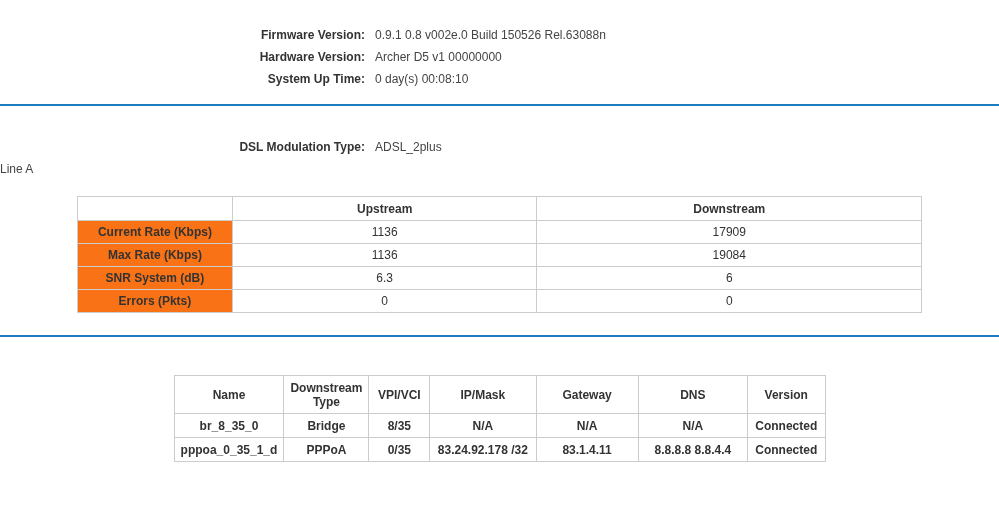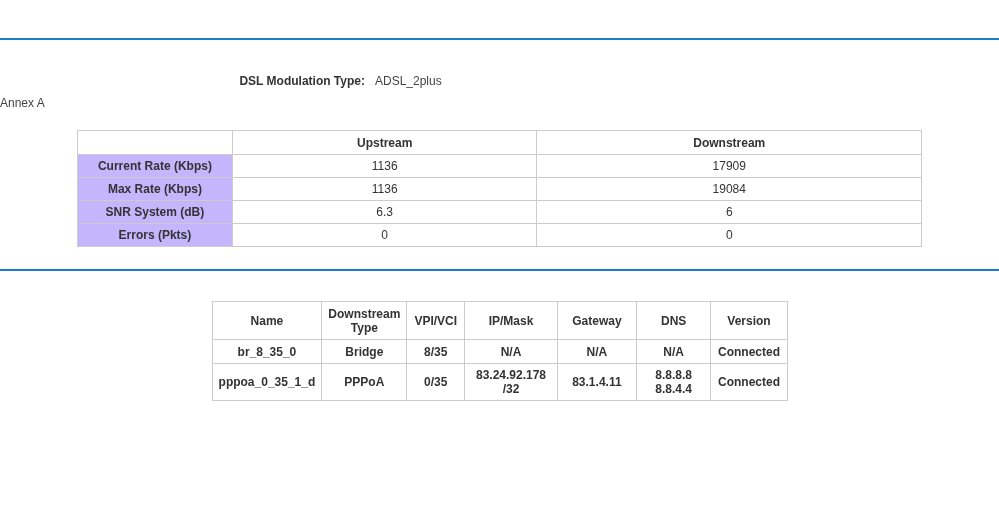--- a/index.html
+++ b/index.html
@@ -70,33 +70,33 @@
     margin: 0 auto;
   }
   .dsl-table th {
     font-weight: bold;
     height: 24px;
   }
   .dsl-table td.rowhead {
     font-weight: bold;
     text-align: center;
     width: 155px;
-    background: #c4b5fd;
+    background: #f97316;
   }
   .dsl-table td {
     height: 23px;
   }
   .dsl-table col.c-head { width: 155px; }
   .dsl-table col.c-up   { width: 305px; }
   .dsl-table col.c-down { width: 385px; }
 
   
   .wan-table {
-    width: 576px;
-    margin: 4px auto;
+    width: 652px;
+    margin: 12px auto;
   }
   .wan-table th {
     font-weight: bold;
     height: 38px;
     line-height: 14px;
   }
   .wan-table td {
     height: 24px;
     font-weight: bold;
   }
@@ -115,32 +115,46 @@
   .spacer-after-dsl  { height: 22px; }
   .spacer-before-wan { height: 26px; }
 </style>
 </head>
 <body>
 
 <div class="page">
 
   <div class="spacer-top"></div>
 
+  <div class="kv-block">
+    <div class="kv-row">
+      <div class="kv-label">Firmware Version:</div>
+      <div class="kv-value">0.9.1 0.8 v002e.0 Build 150526 Rel.63088n</div>
+    </div>
+    <div class="kv-row">
+      <div class="kv-label">Hardware Version:</div>
+      <div class="kv-value">Archer D5 v1 00000000</div>
+    </div>
+    <div class="kv-row">
+      <div class="kv-label">System Up Time:</div>
+      <div class="kv-value">0 day(s) 00:08:10</div>
+    </div>
+  </div>
 
   <div class="spacer-sm"></div>
   <div class="sep"></div>
   <div class="spacer-mid"></div>
 
   <div class="kv-block">
     <div class="kv-row">
       <div class="kv-label">DSL Modulation Type:</div>
       <div class="kv-value">ADSL_2plus</div>
     </div>
     <div class="kv-row">
-      <div class="kv-value">Annex A</div>
+      <div class="kv-value">Line A</div>
     </div>
   </div>
 
   <div class="spacer-before-dsl"></div>
 
   <table class="dsl-table">
     <colgroup>
       <col class="c-head">
         <col class="c-up">
         <col class="c-down">

